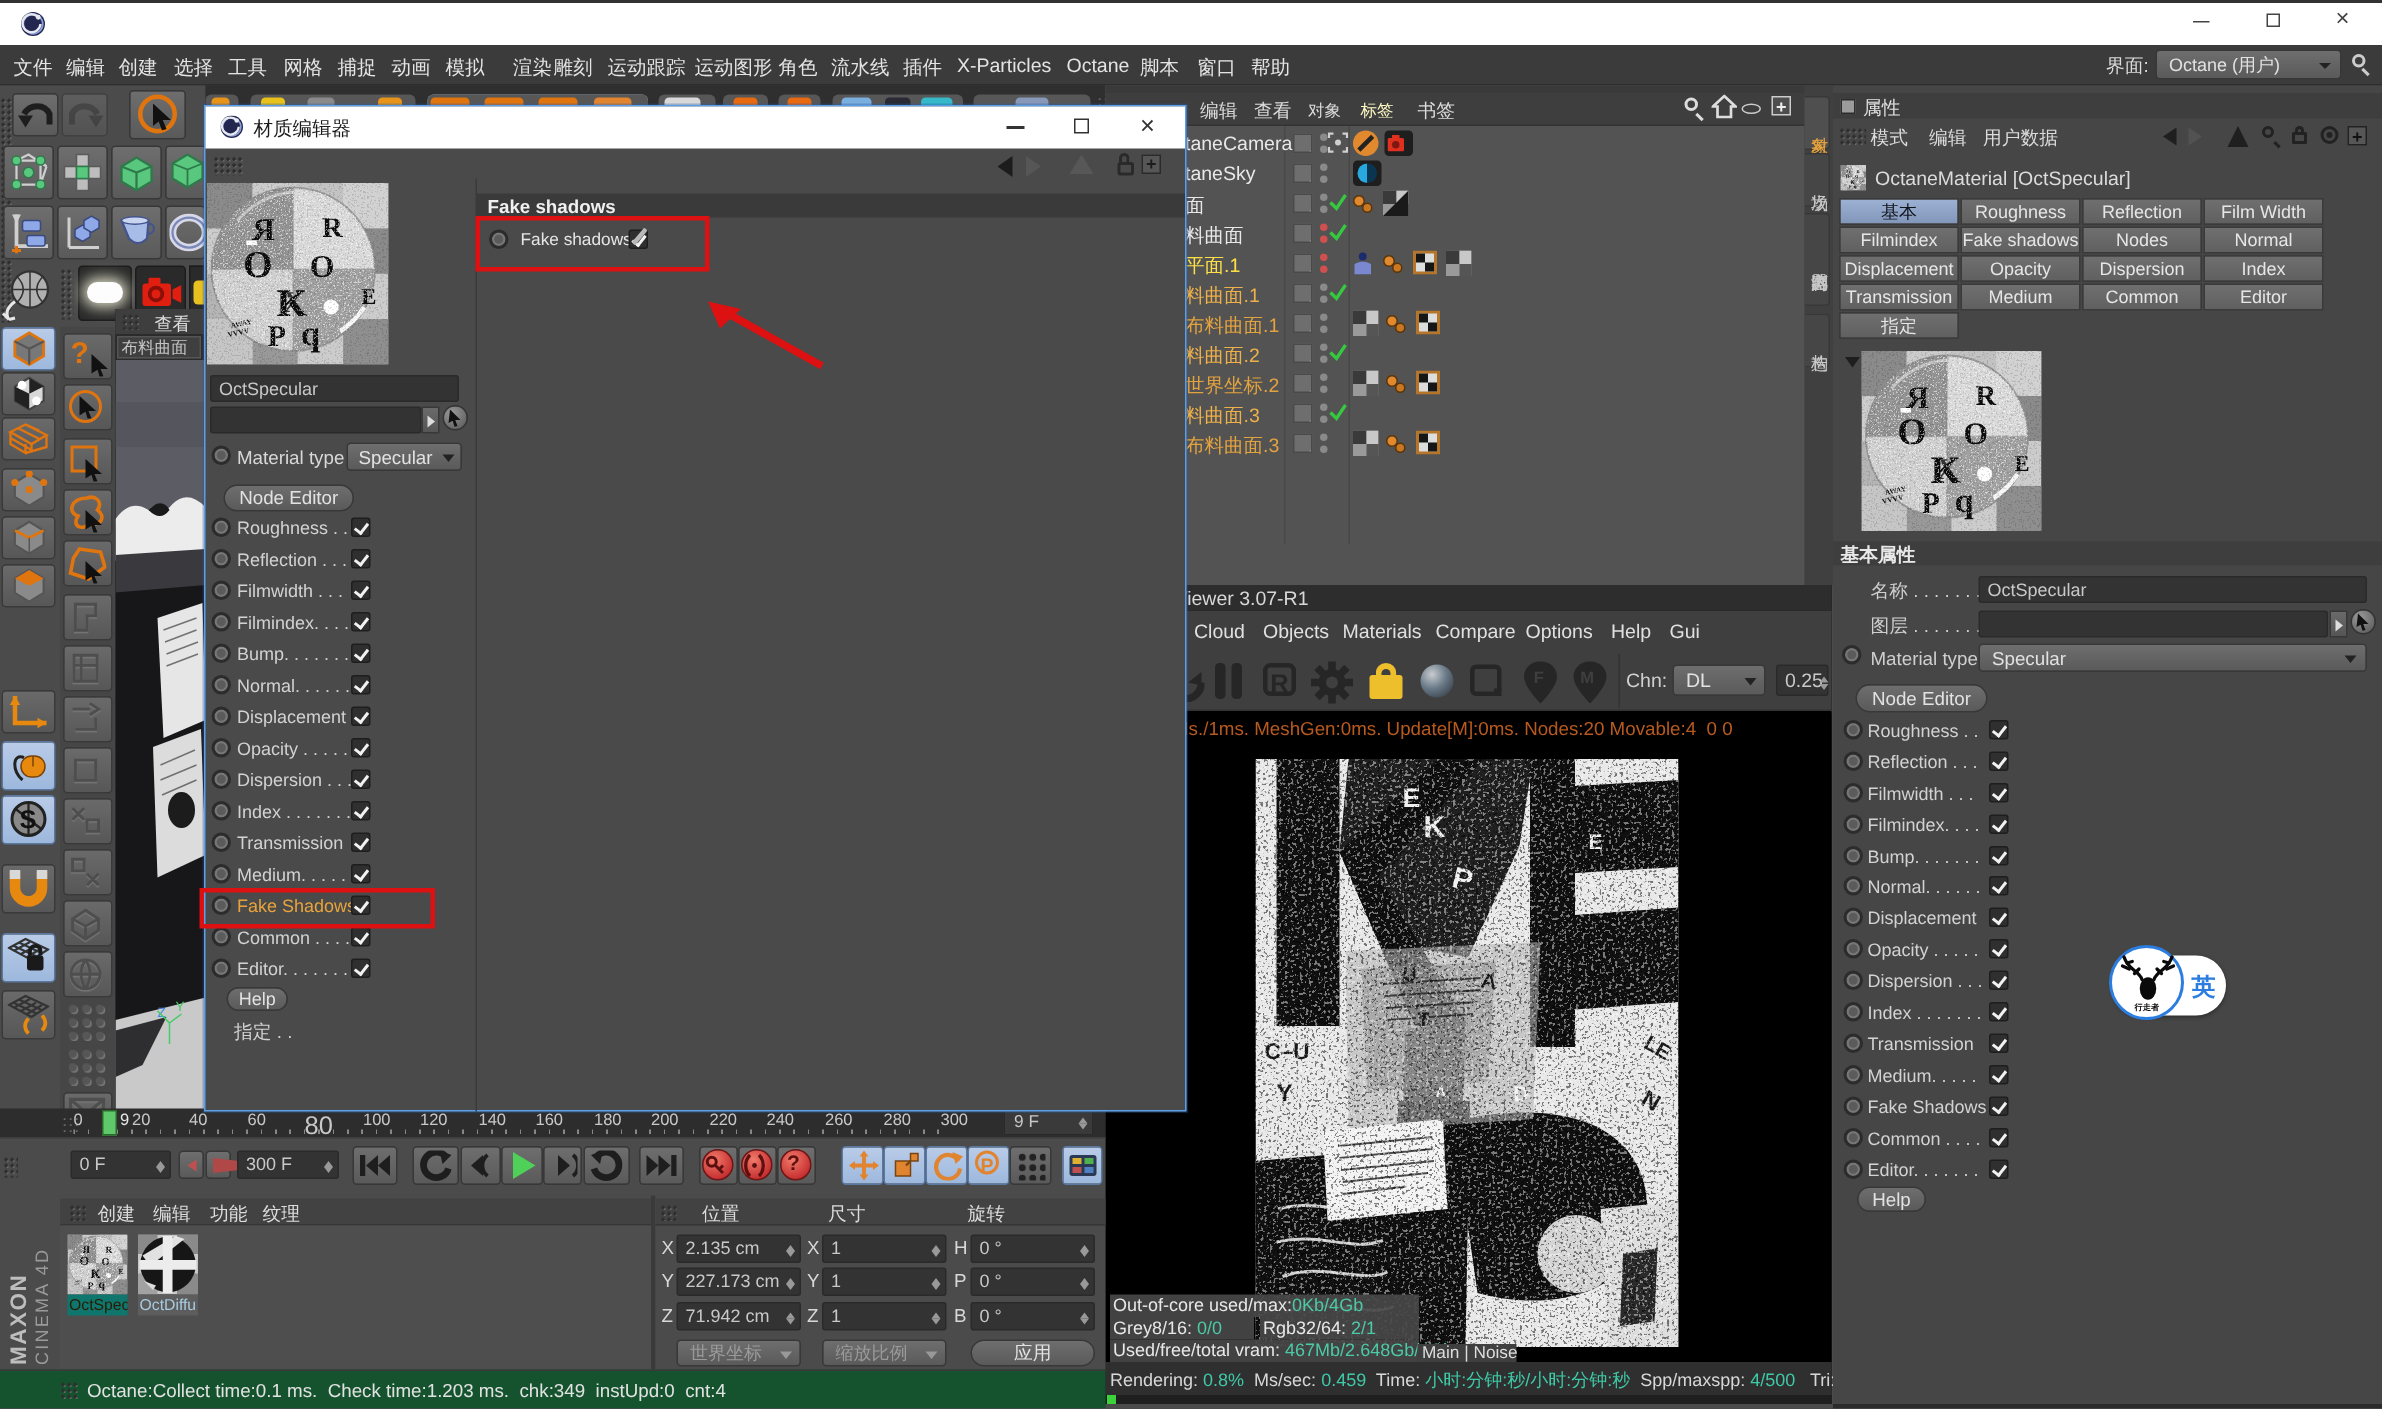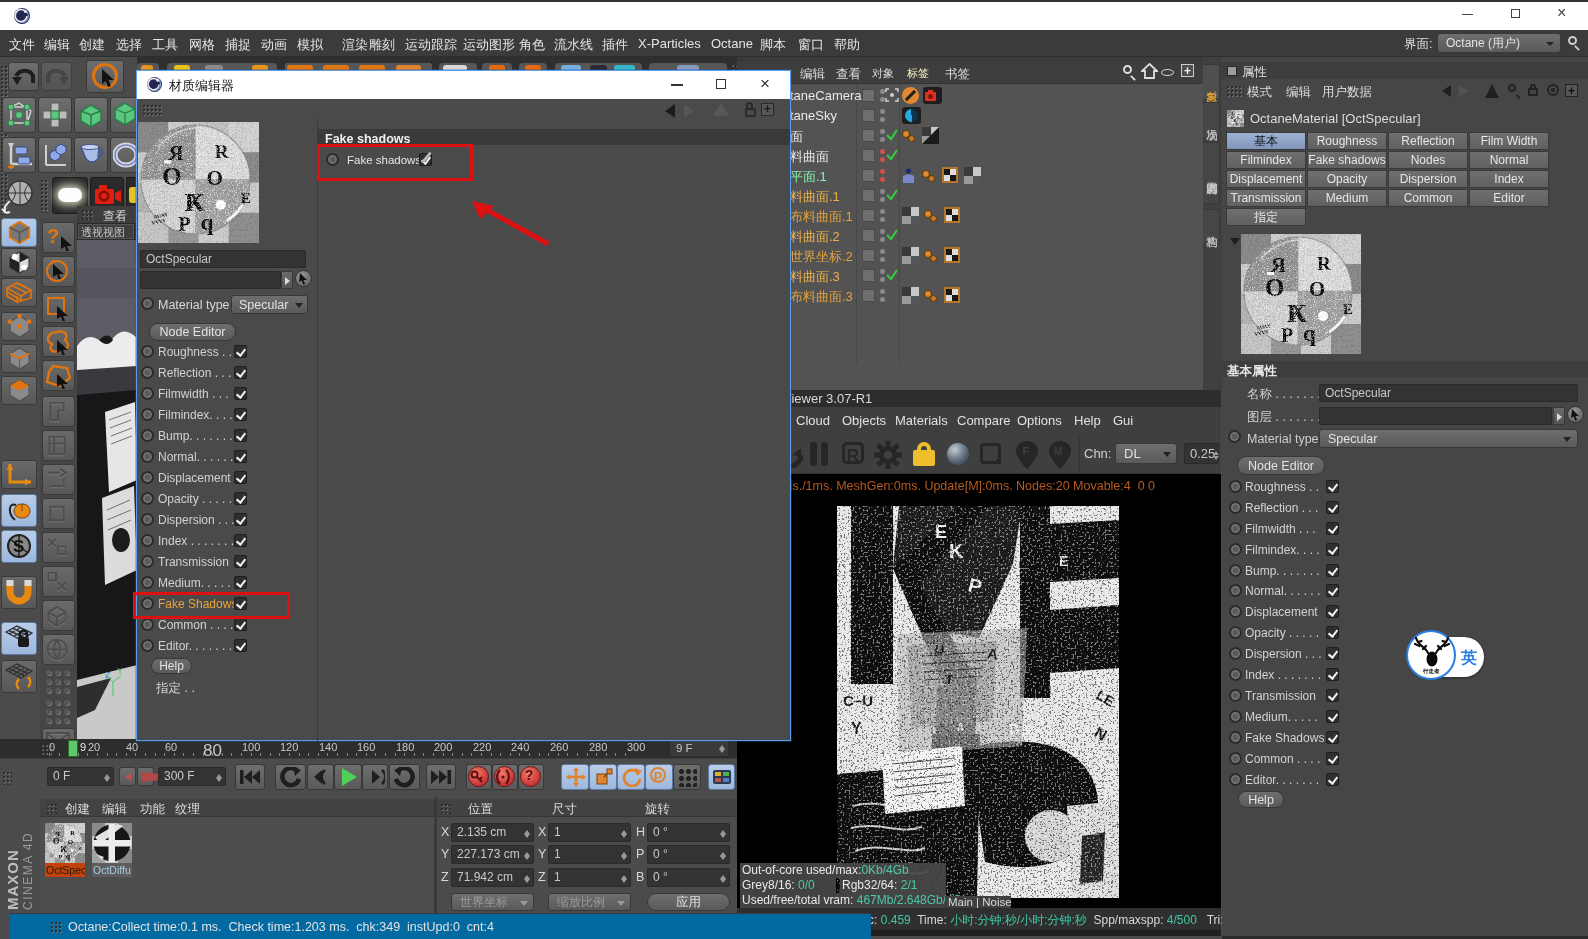--- a/index.html
+++ b/index.html
@@ -419,21 +419,21 @@
       <svg class="a" style="left:5px;top:513px" width="26" height="23" viewBox="0 0 26 23">
         <path d="M2 2 h22 v19 h-22 z M2 2 l22 19 M24 2 l-22 19" fill="none" stroke="#4e4e4e" stroke-width="2.2" style="filter:drop-shadow(0 1px 0 #777)"></path>
       </svg>
     </div>
 
 <div class="a" id="vpstrip" style="left:77px;top:206px;width:60px;height:534px;background:#1d1d1d">
       <div class="a" style="left:0;top:0;width:60px;height:17px;background:#3e3e3e"></div>
       <div class="a grip" style="left:4px;top:3px;width:12px;height:11px"></div>
       <div class="a" style="left:26px;top:2px;font-size:12px;color:#dcdcdc">查看</div>
       <div class="a" style="left:0;top:17px;width:60px;height:17px;background:#2b2b2b"></div>
-      <div class="a" style="left:1px;top:18px;width:56px;height:15px;background:#3f3f3f;border:1px solid #555;font-size:11px;color:#c4c4c4;line-height:14px;overflow:hidden"><span style="margin-left:2px">透视视图</span></div>
+      <div class="a" style="left:1px;top:18px;width:56px;height:15px;background:#3f3f3f;border:1px solid #555;font-size:11px;color:#c4c4c4;line-height:14px;overflow:hidden"><span style="margin-left:2px">布料曲面</span></div>
       <svg class="a" style="left:0;top:34px" width="60" height="500" viewBox="0 0 60 500">
 <rect width="60" height="500" fill="#17171a"></rect>
 <rect x="0" y="0" width="60" height="110" fill="#5c5c64"></rect>
 <rect x="0" y="28" width="60" height="30" fill="#55555d"></rect>
 <path d="M0 106 Q10 92 22 100 Q30 106 38 96 Q48 86 60 98 L60 130 Q40 140 20 132 Q8 128 0 134 Z" fill="#ececec"></path>
 <path d="M22 100 Q30 108 36 100 Q33 94 27 96 Z" fill="#1a1a1a"></path>
 <path d="M0 130 L60 126 L60 150 L0 155 Z" fill="#3a3a3e"></path>
 <g fill="#e6e6e6">
 <path d="M28 172 L58 162 L60 240 L32 252 Z"></path>
 <path d="M25 258 L57 246 L60 330 L28 345 Z" fill="#dcdcdc"></path>
@@ -519,21 +519,21 @@
       </svg>
       <div class="a" style="left:53px;top:91px;font-size:13px;color:#e8e8e8;white-space:nowrap">料曲面</div>
       <div class="a" style="left:125px;top:92px;width:13px;height:13px;background:#6e6e6e;border:1px solid #4a4a4a;overflow:hidden">
         <div style="width:20px;height:2px;background:#8f8f8f;transform:rotate(-45deg) translate(-4px,8px)"></div>
       </div>
       <div class="a" style="left:143px;top:92px;width:5px;height:5px;border-radius:50%;background:#d05050"></div>
       <div class="a" style="left:143px;top:100px;width:5px;height:5px;border-radius:50%;background:#d05050"></div>
       <svg class="a" style="left:148px;top:91px" width="14" height="14" viewBox="0 0 14 14">
         <path d="M2 7 L6 11 L12 2" stroke="#35c93f" stroke-width="2.2" fill="none"></path>
       </svg>
-      <div class="a" style="left:53px;top:111px;font-size:13px;color:#86efac;white-space:nowrap">平面.1</div>
+      <div class="a" style="left:53px;top:111px;font-size:13px;color:#fde047;white-space:nowrap">平面.1</div>
       <div class="a" style="left:125px;top:112px;width:13px;height:13px;background:#6e6e6e;border:1px solid #4a4a4a;overflow:hidden">
         <div style="width:20px;height:2px;background:#8f8f8f;transform:rotate(-45deg) translate(-4px,8px)"></div>
       </div>
       <div class="a" style="left:143px;top:112px;width:5px;height:5px;border-radius:50%;background:#d05050"></div>
       <div class="a" style="left:143px;top:120px;width:5px;height:5px;border-radius:50%;background:#d05050"></div>
       <div class="a" style="left:165px;top:111px;width:13px;height:15px"><svg width="13" height="15" viewBox="0 0 13 15">
           <circle cx="6.5" cy="3" r="2.6" fill="#1c2a6e"></circle>
           <path d="M1 15 L1 8 Q6.5 4.5 12 8 L12 15 Z" fill="#7a88d0"></path>
         </svg></div>
       <div class="a" style="left:185px;top:113px;width:8px;height:8px;border-radius:50%;background:#e0892f;border:1px solid #5a3408"></div>
@@ -1003,21 +1003,21 @@
       <div class="a" style="left:40px;top:2px;width:394px;height:18px;background:#424242;border-bottom:1px solid #363636"></div>
       <div class="a grip" style="left:46px;top:6px;width:11px;height:11px"></div>
       <div class="a" style="left:65px;top:4px;font-size:12.5px;color:#dcdcdc">创建</div>
       <div class="a" style="left:102px;top:4px;font-size:12.5px;color:#dcdcdc">编辑</div>
       <div class="a" style="left:140px;top:4px;font-size:12.5px;color:#dcdcdc">功能</div>
       <div class="a" style="left:175px;top:4px;font-size:12.5px;color:#dcdcdc">纹理</div>
       <div class="a" style="left:40px;top:20px;width:394px;height:96px;background:#4e4e4e"></div>
       <svg class="a" style="left:45px;top:26px" width="40" height="40" viewBox="0 0 120 120">
         <use href="#mball"></use>
       </svg>
-      <div class="a" style="left:45px;top:66px;width:40px;height:14px;background:#c2410c;font-size:10.5px;color:#2a1c04;line-height:14px;overflow:hidden"><span style="margin-left:1px">OctSpec</span></div>
+      <div class="a" style="left:45px;top:66px;width:40px;height:14px;background:#0f766e;font-size:10.5px;color:#2a1c04;line-height:14px;overflow:hidden"><span style="margin-left:1px">OctSpec</span></div>
       <svg class="a" style="left:92px;top:26px" width="40" height="40" viewBox="0 0 40 40">
         <use href="#dball"></use>
       </svg>
       <div class="a" style="left:92px;top:66px;width:40px;height:14px;background:#5d5d5d;font-size:10.5px;color:#a8cbe0;line-height:14px;overflow:hidden"><span style="margin-left:1px">OctDiffu</span></div>
       <div class="a" style="left:4px;top:113px;transform-origin:0 0;transform:rotate(-90deg);font-weight:bold;font-size:15px;color:#bdbdbd;letter-spacing:1px">MAXON</div>
       <div class="a" style="left:21px;top:113px;transform-origin:0 0;transform:rotate(-90deg);font-size:12px;color:#9a9a9a;letter-spacing:1.5px">CINEMA 4D</div>
     </div>
 <div class="a" style="left:434px;top:797px;width:3px;height:116px;background:#3a3a3a"></div>
     <div class="a" id="coords" style="left:437px;top:797px;width:300px;height:116px;background:#4b4b4b">
       <div class="a" style="left:0;top:2px;width:300px;height:18px;background:#424242;border-bottom:1px solid #363636"></div>
@@ -1058,21 +1058,21 @@
       <div class="a" style="left:184px;top:75px;width:0;height:0;border:3px solid transparent;border-bottom:4px solid #999"></div>
       <div class="a" style="left:184px;top:82px;width:0;height:0;border:3px solid transparent;border-top:4px solid #999"></div>
       <div class="a" style="left:199px;top:73px;font-size:12.5px;color:#d8d8d8">B</div>
       <div class="a fld" style="left:210px;top:71px;width:83px;height:19px;font-size:12px;line-height:17px">0 °</div>
       <div class="a" style="left:283px;top:75px;width:0;height:0;border:3px solid transparent;border-bottom:4px solid #999"></div>
       <div class="a" style="left:283px;top:82px;width:0;height:0;border:3px solid transparent;border-top:4px solid #999"></div>
       <div class="a btn3" style="left:14px;top:96px;width:83px;height:18px;font-size:12px;line-height:17px;color:#9a9a9a;padding-left:8px">世界坐标<span style="float:right;margin:7px 5px 0 0;width:0;height:0;border:4px solid transparent;border-top:5px solid #999;border-bottom:0"></span></div>
       <div class="a btn3" style="left:111px;top:96px;width:83px;height:18px;font-size:12px;line-height:17px;color:#9a9a9a;padding-left:8px">缩放比例<span style="float:right;margin:7px 5px 0 0;width:0;height:0;border:4px solid transparent;border-top:5px solid #999;border-bottom:0"></span></div>
       <div class="a btn3" style="left:210px;top:96px;width:83px;height:18px;border-radius:9px;font-size:12.5px;line-height:17px;text-align:center">应用</div>
     </div>
-<div class="a" id="statusbar" style="left:10px;top:913px;width:861px;height:26px;background:#0369a1;border-top:1px solid #3a3a3a">
+<div class="a" id="statusbar" style="left:0;top:913px;width:737px;height:26px;background:#14532d;border-top:1px solid #3a3a3a">
       <div class="a grip" style="left:40px;top:7px;width:12px;height:12px"></div>
       <div class="a" style="left:58px;top:6px;font-size:12.5px;color:#e2e2e2;white-space:nowrap">Octane:Collect time:0.1 ms.&nbsp; Check time:1.203 ms.&nbsp; chk:349&nbsp; instUpd:0&nbsp; cnt:4</div>
     </div>
 
 <div class="a" id="dialog" style="left:136px;top:70px;width:655px;height:671px;background:#4a4a4a;border:1px solid #5a9fe8;box-shadow:0 0 0 1px rgba(40,90,160,.35)">
  <div class="a" style="left:0;top:0;width:653px;height:28px;background:#fff"></div>
  <svg class="a" style="left:10px;top:6px" width="15" height="15" viewBox="0 0 16 16">
         <circle cx="8" cy="8" r="8" fill="#23264f"></circle>
         <circle cx="8" cy="8" r="6.5" fill="none" stroke="#8a9fd8" stroke-width="1.2"></circle>
         <path d="M11 3 A6 6 0 1 0 13 8" fill="none" stroke="#e8e8f0" stroke-width="1.6"></path>

